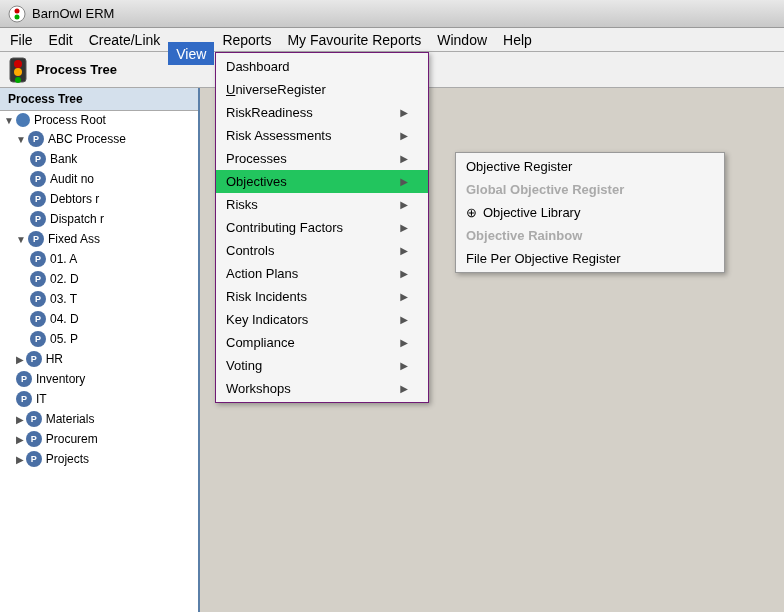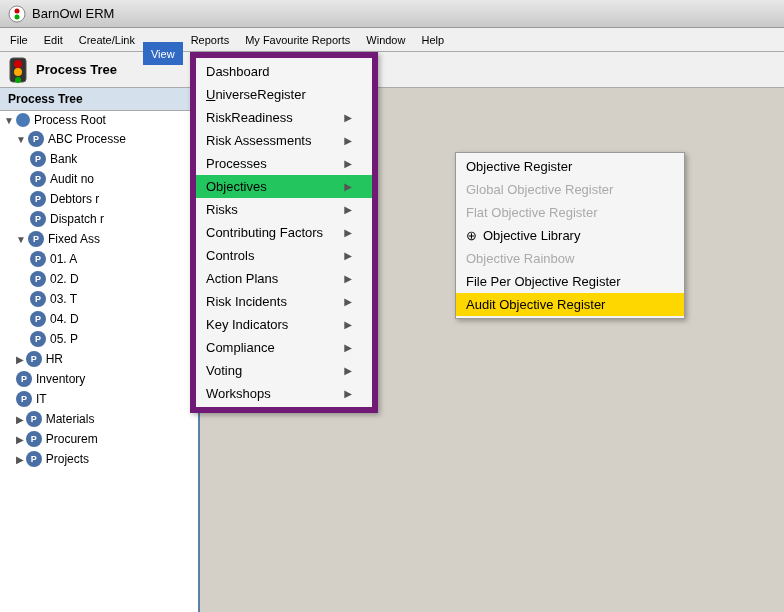--- a/index.html
+++ b/index.html
@@ -44,21 +44,21 @@
       align-items: center;
       border-bottom: 1px solid #aaa;
       padding: 0 2px;
     }
     .menu-item {
       padding: 2px 8px;
       cursor: pointer;
       height: 100%;
       display: flex;
       align-items: center;
-      font-size: 11px;
+      font-size: 14px;
       color: #000;
       position: relative;
     }
     .menu-item:hover, .menu-item.active {
       background: #316ac5;
       color: white;
     }
     .menu-item.active {
       background: #316ac5;
       color: #ffffff;
@@ -143,25 +143,25 @@
       left: 0;
       right: 0;
       bottom: 0;
       z-index: 100;
       pointer-events: none;
     }
 
     #view-menu {
       position: absolute;
       top: 0;
-      left: 190px;
+      left: 215px;
       background: #f5f5f5;
-      border: 6px solid #701a75;
+      border: 1px solid #701a75;
       box-shadow: 2px 2px 5px rgba(0,0,0,0.3);
-      width: 188px;
+      width: 214px;
       padding: 2px 0;
       pointer-events: all;
     }
 
     .dropdown-item {
       padding: 4px 20px 4px 10px;
       display: flex;
       align-items: center;
       justify-content: space-between;
       cursor: pointer;
@@ -178,39 +178,40 @@
     }
 
     
     #objectives-submenu {
       position: absolute;
       top: 0;
       left: 455px;
       background: #f5f5f5;
       border: 1px solid #999;
       box-shadow: 2px 2px 5px rgba(0,0,0,0.3);
-      width: 230px;
+      width: 270px;
       padding: 2px 0;
       pointer-events: all;
     }
 
     .submenu-item {
       padding: 4px 10px;
       display: flex;
       align-items: center;
       cursor: pointer;
       font-size: 13px;
       color: #000;
       position: relative;
     }
     .submenu-item:hover, .submenu-item.highlighted {
       background: #ffd700;
     }
     .submenu-item.disabled {
       color: #aaa;
+      font-weight: bold;
     }
     .submenu-item .globe-icon {
       margin-right: 6px;
     }
 
     
     .signal-icon {
       width: 28px;
       height: 28px;
       position: relative;
@@ -418,31 +419,25 @@
     </div>
   </div>
 
   <div id="objectives-submenu" style="top: 100px;">
     <div class="submenu-item">
       <span>Objective Register</span>
     </div>
     <div class="submenu-item disabled">
       <span>Global Objective Register</span>
     </div>
-    <div class="submenu-item disabled">
-      <span>Flat Objective Register</span>
-    </div>
     <div class="submenu-item">
       <span class="globe-icon">⊕</span>
       <span>Objective Library</span>
     </div>
     <div class="submenu-item disabled">
       <span>Objective Rainbow</span>
     </div>
     <div class="submenu-item">
       <span>File Per Objective Register</span>
     </div>
-    <div class="submenu-item highlighted">
-      <span>Audit Objective Register</span>
-    </div>
   </div>
 
 </div>
 
 </body></html>

